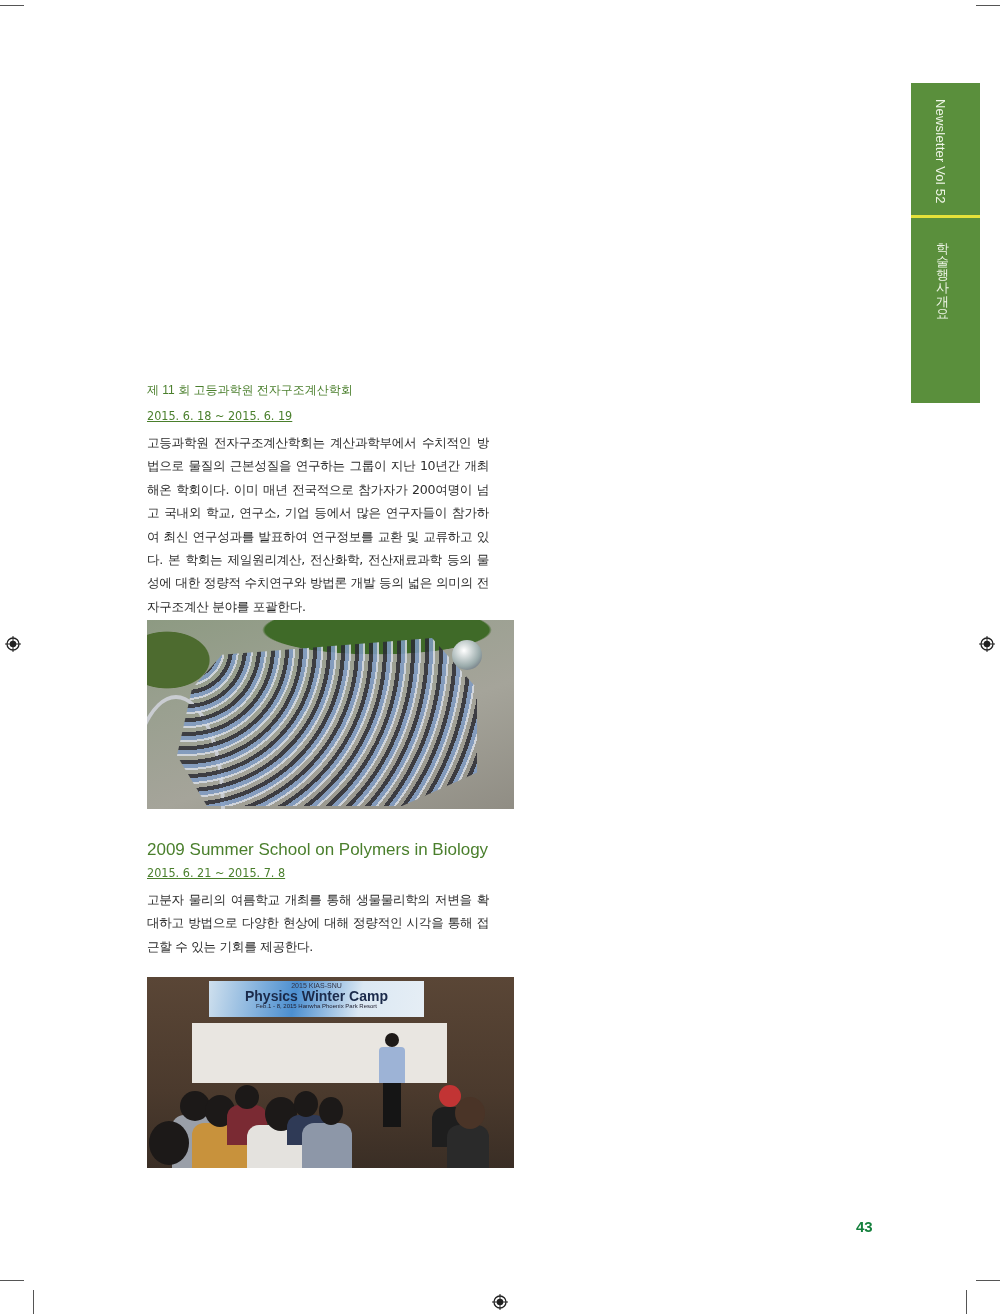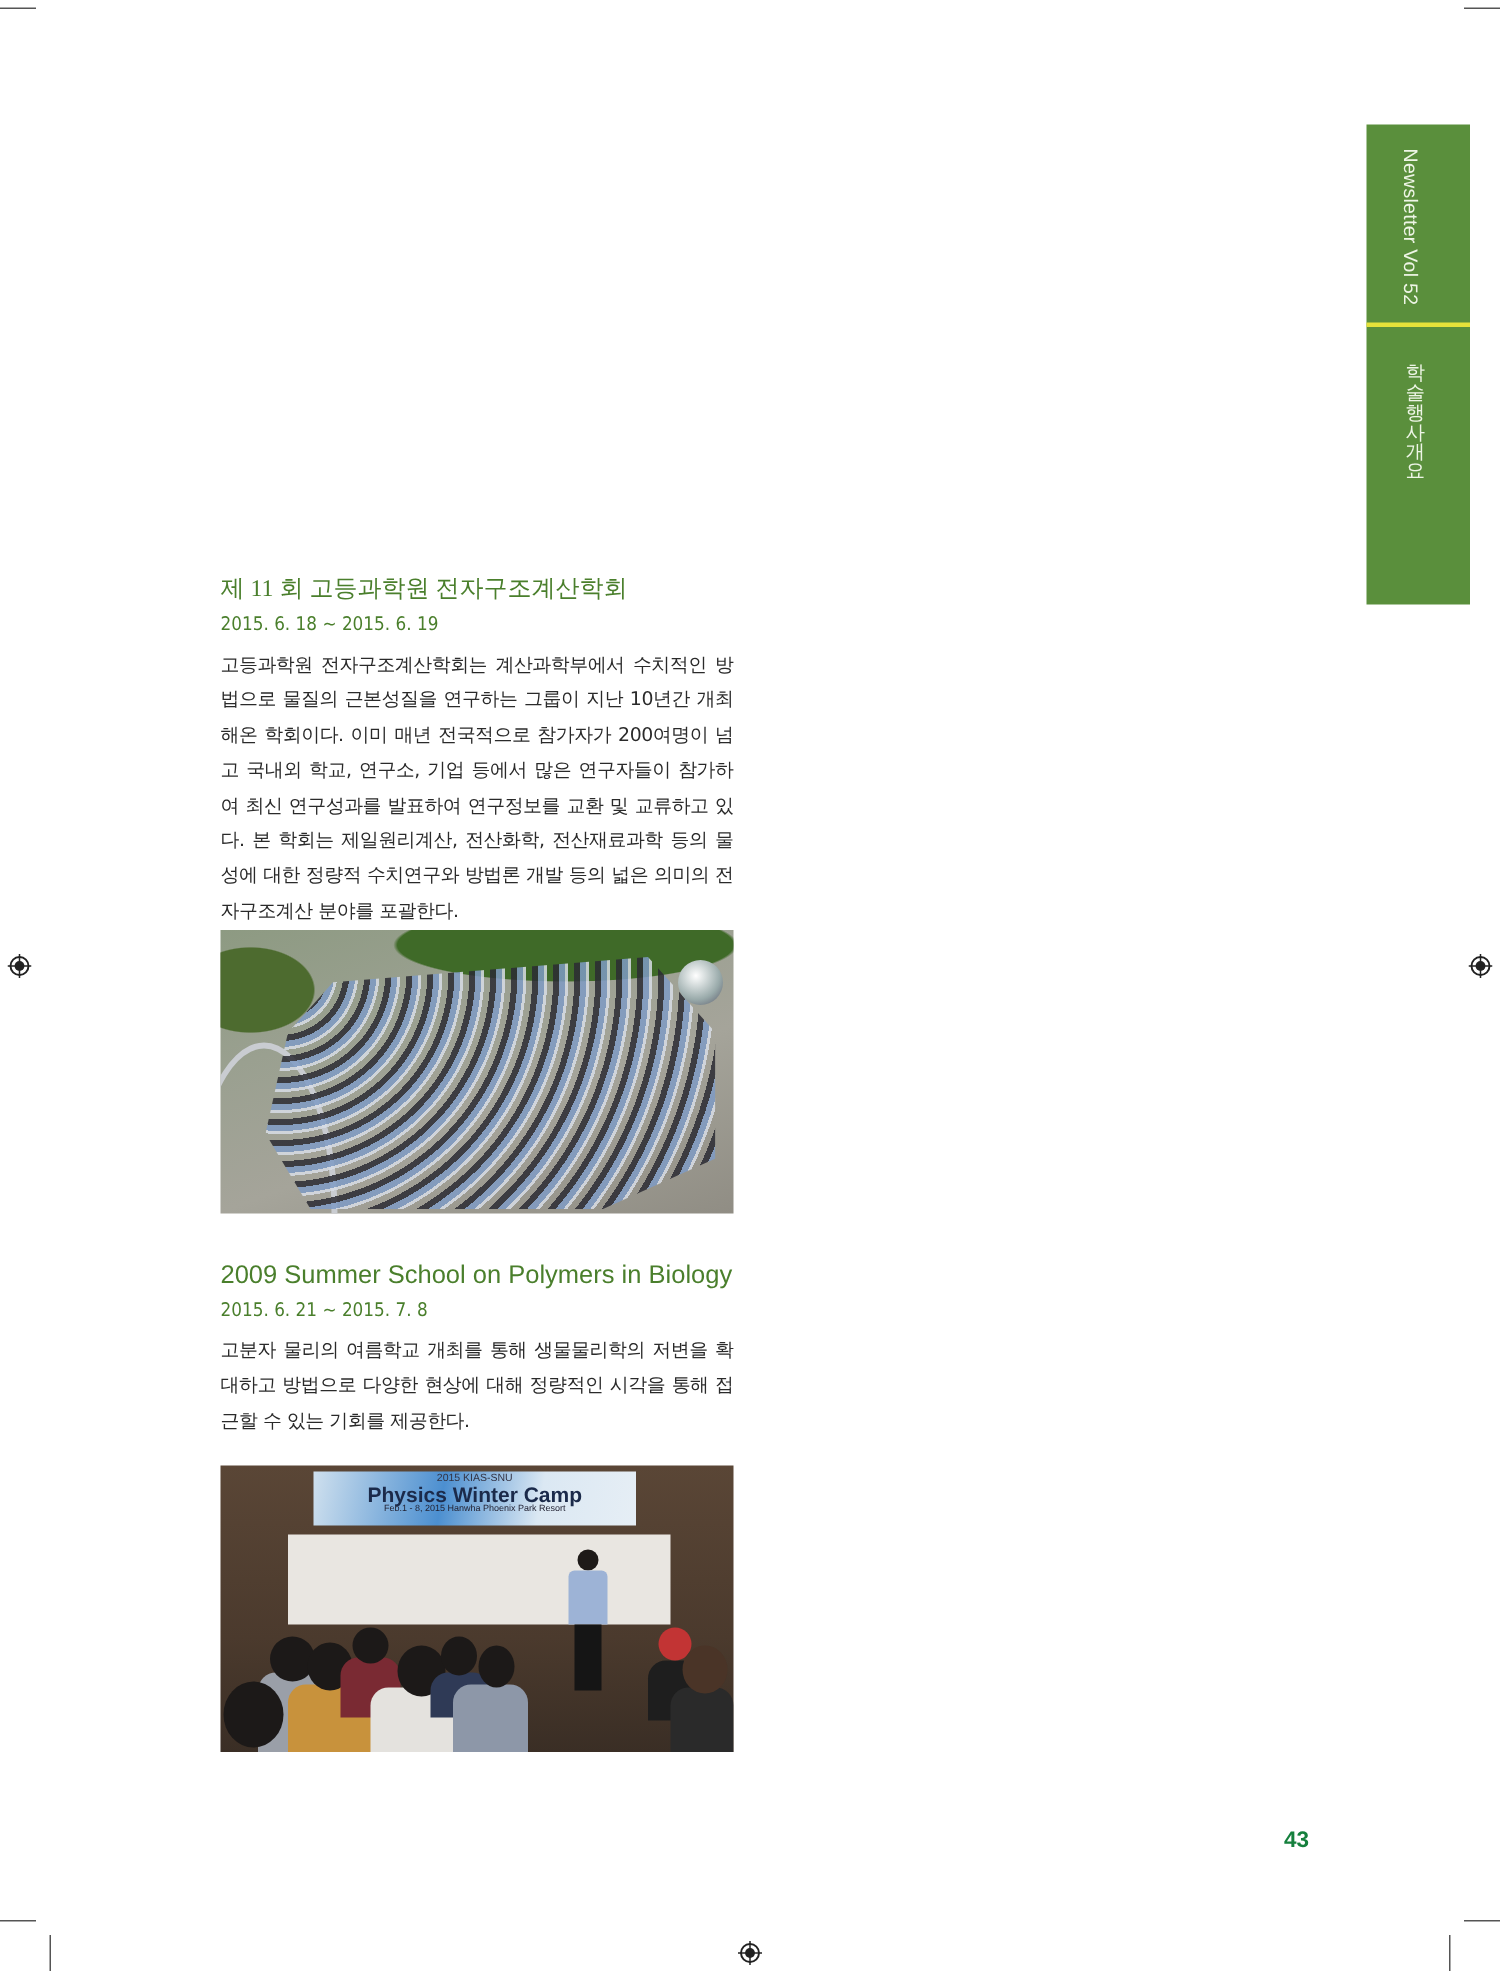--- a/index.html
+++ b/index.html
@@ -22,37 +22,38 @@
     }
     .side-tab .vtext {
       position: absolute; left: 22px; writing-mode: vertical-rl;
       color: #eef5e6; font-size: 13px; letter-spacing: 0.2px;
       font-family: "Liberation Sans", sans-serif;
     }
     .side-tab .vt1 { top: 16px; }
     .side-tab .vt2 { top: 150px; font-family: "DejaVu Sans", sans-serif; }
 
     .section-title {
-      position: absolute; left: 147px; color: #4a7f2c; font-size: 16px;
-      font-family: Liberation Serif, serif; white-space: nowrap;
+      position: absolute; left: 147px; color: #4a7f2c; font-size: 12px;
+      font-family: Liberation Sans, sans-serif; white-space: nowrap;
     }
     .section-title.en { font-family: "Liberation Sans", sans-serif; font-size: 17px; }
     .section-date {
       position: absolute; left: 147px; color: #4a7f2c; font-size: 12.5px;
       font-family: "DejaVu Sans Condensed", "DejaVu Sans", sans-serif;
+      text-decoration: underline;
     }
     .body-text {
       position: absolute; left: 147px; width: 342px;
       font-size: 12.6px; line-height: 23.4px; color: #2a2a2a;
       text-align: justify; text-align-last: left;
       font-family: "DejaVu Sans", sans-serif;
       letter-spacing: -0.3px;
     }
     .photo {
-      position: absolute; left: 147px; width: 342px; overflow: hidden;
+      position: absolute; left: 147px; width: 342px; overflow: hidden; padding-left: 25px;
     }
     
     .photo.group {
       top: 620px; height: 189px;
       background:
         radial-gradient(ellipse 60px 40px at 20px 40px, #4d6b2f 0%, #4d6b2f 70%, transparent 72%),
         radial-gradient(ellipse 140px 30px at 230px 10px, #3f6a28 0%, #3f6a28 80%, transparent 82%),
         linear-gradient(160deg, #8d9a82 0%, #9aa090 30%, #a5a49a 60%, #908d84 100%);
     }
     .crowd {

